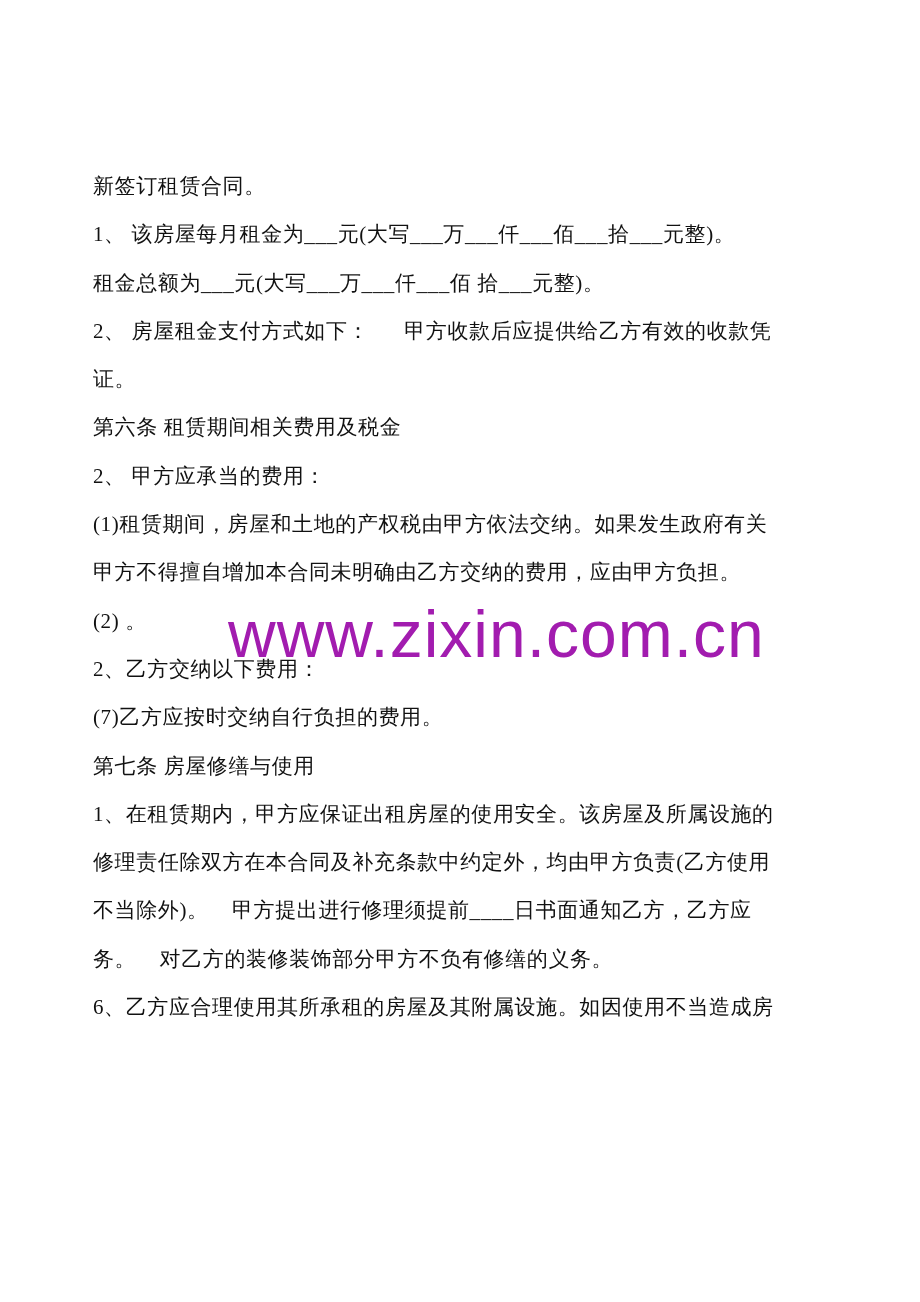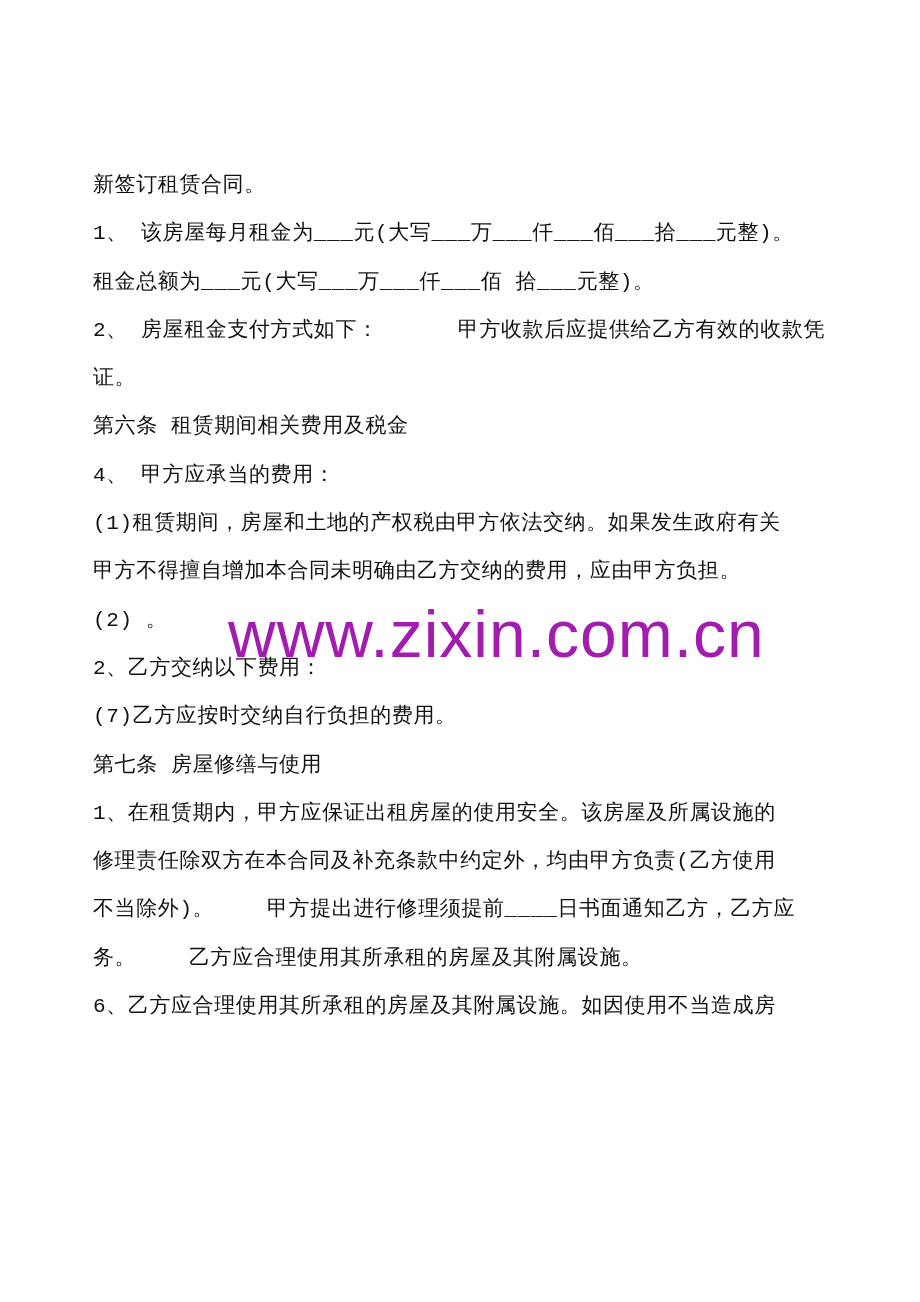--- a/index.html
+++ b/index.html
@@ -21,21 +21,21 @@
       height: 1302px;
       background: #ffffff;
     }
     .content {
       position: absolute;
       left: 93px;
       top: 162px;
       width: 745px;
     }
     .line {
-      font-family: Liberation Mono, monospace;
+      font-family: Liberation Serif, serif;
       font-size: 21px;
       line-height: 48.3px;
       height: 48.3px;
       color: #111111;
       white-space: pre;
       letter-spacing: 0.6px;
     }
     .watermark {
       position: absolute;
       left: 228px;
@@ -56,26 +56,26 @@
 <div class="page">
   <div class="watermark">www.zixin.com.cn</div>
 
   <div class="content">
     <div class="line">新签订租赁合同。</div>
     <div class="line">1、 该房屋每月租金为___元(大写___万___仟___佰___拾___元整)。</div>
     <div class="line">租金总额为___元(大写___万___仟___佰 拾___元整)。</div>
     <div class="line">2、 房屋租金支付方式如下：      甲方收款后应提供给乙方有效的收款凭</div>
     <div class="line">证。</div>
     <div class="line">第六条 租赁期间相关费用及税金</div>
-    <div class="line">4、 甲方应承当的费用：</div>
+    <div class="line">2、 甲方应承当的费用：</div>
     <div class="line">(1)租赁期间，房屋和土地的产权税由甲方依法交纳。如果发生政府有关</div>
     <div class="line">甲方不得擅自增加本合同未明确由乙方交纳的费用，应由甲方负担。</div>
     <div class="line">(2) 。</div>
     <div class="line">2、乙方交纳以下费用：</div>
     <div class="line">(7)乙方应按时交纳自行负担的费用。</div>
     <div class="line">第七条 房屋修缮与使用</div>
     <div class="line">1、在租赁期内，甲方应保证出租房屋的使用安全。该房屋及所属设施的</div>
     <div class="line">修理责任除双方在本合同及补充条款中约定外，均由甲方负责(乙方使用</div>
     <div class="line">不当除外)。    甲方提出进行修理须提前____日书面通知乙方，乙方应</div>
-    <div class="line">务。    乙方应合理使用其所承租的房屋及其附属设施。</div>
+    <div class="line">务。    对乙方的装修装饰部分甲方不负有修缮的义务。</div>
     <div class="line">6、乙方应合理使用其所承租的房屋及其附属设施。如因使用不当造成房</div>
   </div>
 </div>
 
 </body></html>

